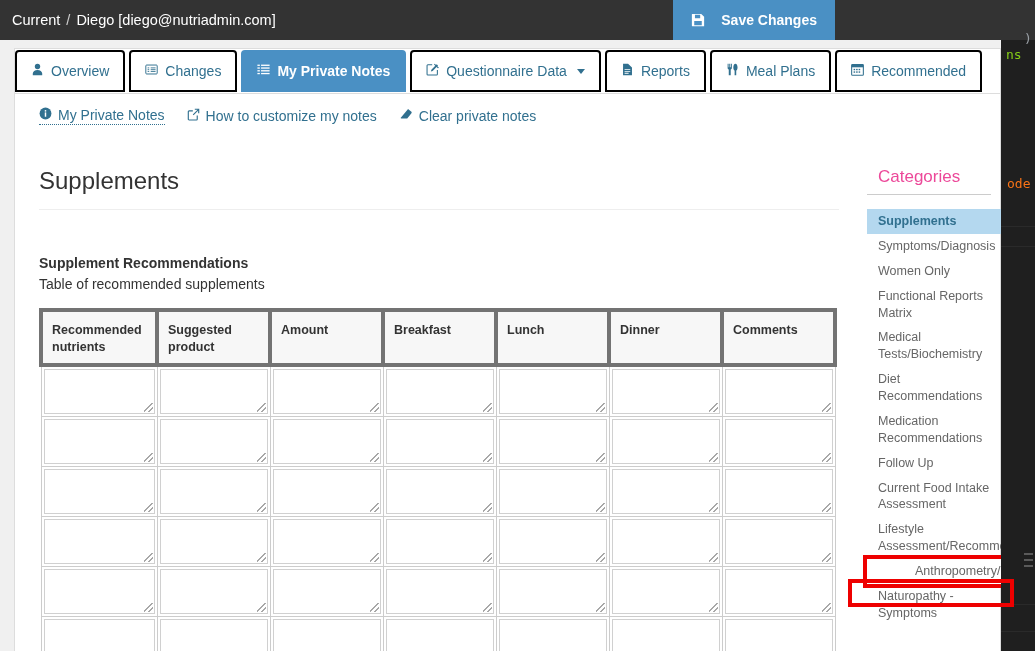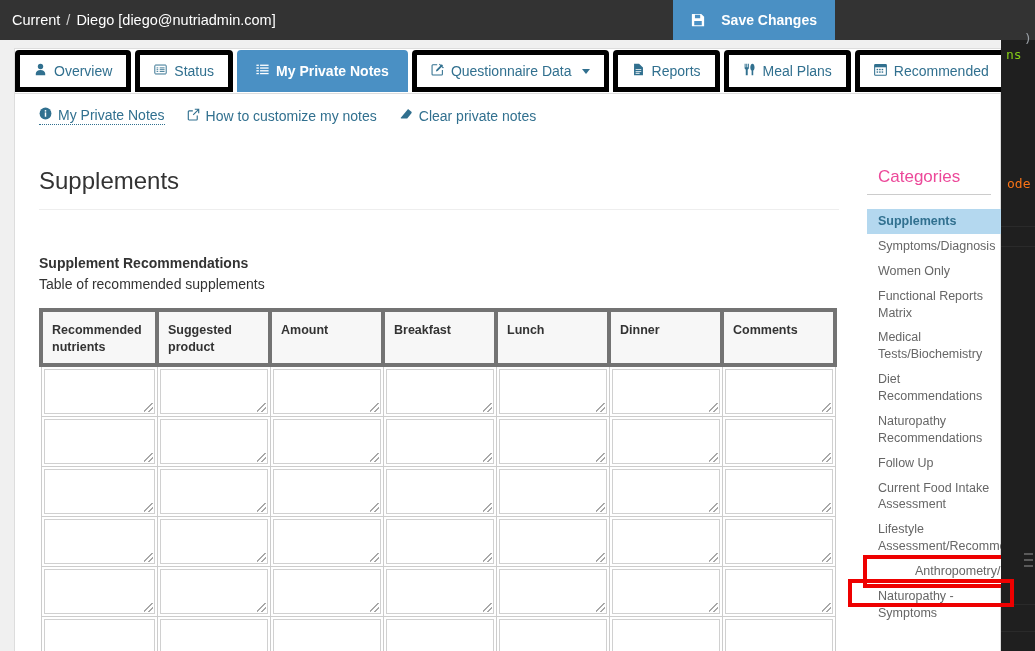--- a/index.html
+++ b/index.html
@@ -85,21 +85,21 @@
     border-bottom: 1px solid #dddddd;
     display: flex; align-items: flex-start;
     padding-left: 0px;
     background: transparent;
   }
   .tab {
     height: 42px;
     margin: 2px 4px 0 0;
     padding: 0 14px;
     display: flex; align-items: center; gap: 7px;
-    border: 5px solid #000000;
+    border: 2px solid #000000;
     border-radius: 4px 4px 0 0;
     background: #ffffff;
     color: #31708f;
     font-size: 14px;
     cursor: pointer;
     white-space: nowrap;
   }
   .tab.active {
     background: #4a90c4;
     border-color: #4a90c4;
@@ -298,21 +298,21 @@
         <span>Overview</span>
       </div>
 
       <div class="tab">
         <span>
           <svg width="13" height="13" viewBox="0 0 16 16" fill="none" stroke="#31708f" stroke-width="1.2">
             <rect x="1" y="2.5" width="14" height="11" rx="1"></rect>
             <path d="M3.2 6h2M3.2 8.2h2M3.2 10.4h2M7 6h6M7 8.2h6M7 10.4h6" stroke-width="1.1"></path>
           </svg>
         </span>
-        <span>Status</span>
+        <span>Changes</span>
       </div>
 
       <div class="tab active">
         <span>
           <svg width="13" height="13" viewBox="0 0 16 16" fill="#ffffff">
             <rect x="0.5" y="2" width="3" height="1.6"></rect>
               <rect x="5" y="2" width="10.5" height="1.6"></rect>
             <rect x="0.5" y="5.4" width="3" height="1.6"></rect>
               <rect x="5" y="5.4" width="10.5" height="1.6"></rect>
             <rect x="0.5" y="8.8" width="3" height="1.6"></rect>
@@ -658,21 +658,21 @@
 
     <div id="categories">
       <div id="cat-title">Categories</div>
       <div id="cat-list">
           <div class="cat-item active">Supplements</div>
           <div class="cat-item">Symptoms/Diagnosis</div>
           <div class="cat-item">Women Only</div>
           <div class="cat-item wrap">Functional Reports Matrix</div>
           <div class="cat-item wrap">Medical Tests/Biochemistry</div>
           <div class="cat-item wrap">Diet Recommendations</div>
-          <div class="cat-item wrap">Naturopathy Recommendations</div>
+          <div class="cat-item wrap">Medication Recommendations</div>
           <div class="cat-item">Follow Up</div>
           <div class="cat-item wrap">Current Food Intake Assessment</div>
           <div class="cat-item wrap">Lifestyle Assessment/Recommendations</div>
           <div class="cat-item highlighted">Anthropometry/Fitness</div>
           <div class="cat-item wrap">Naturopathy - Symptoms</div>
         </div>
     </div>
 
   </div>
 </div>

